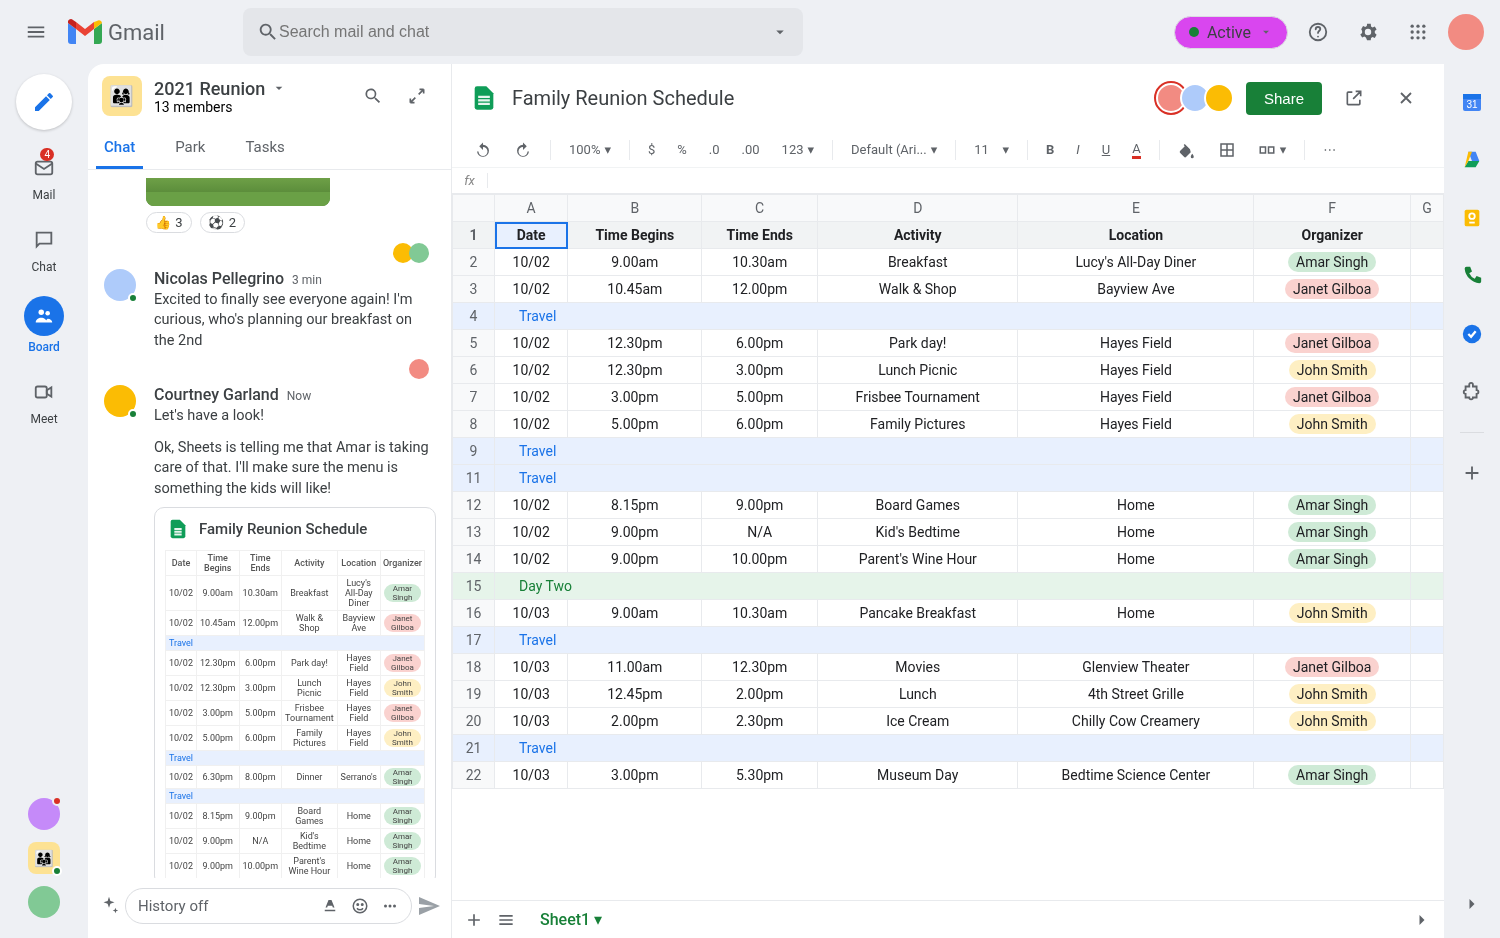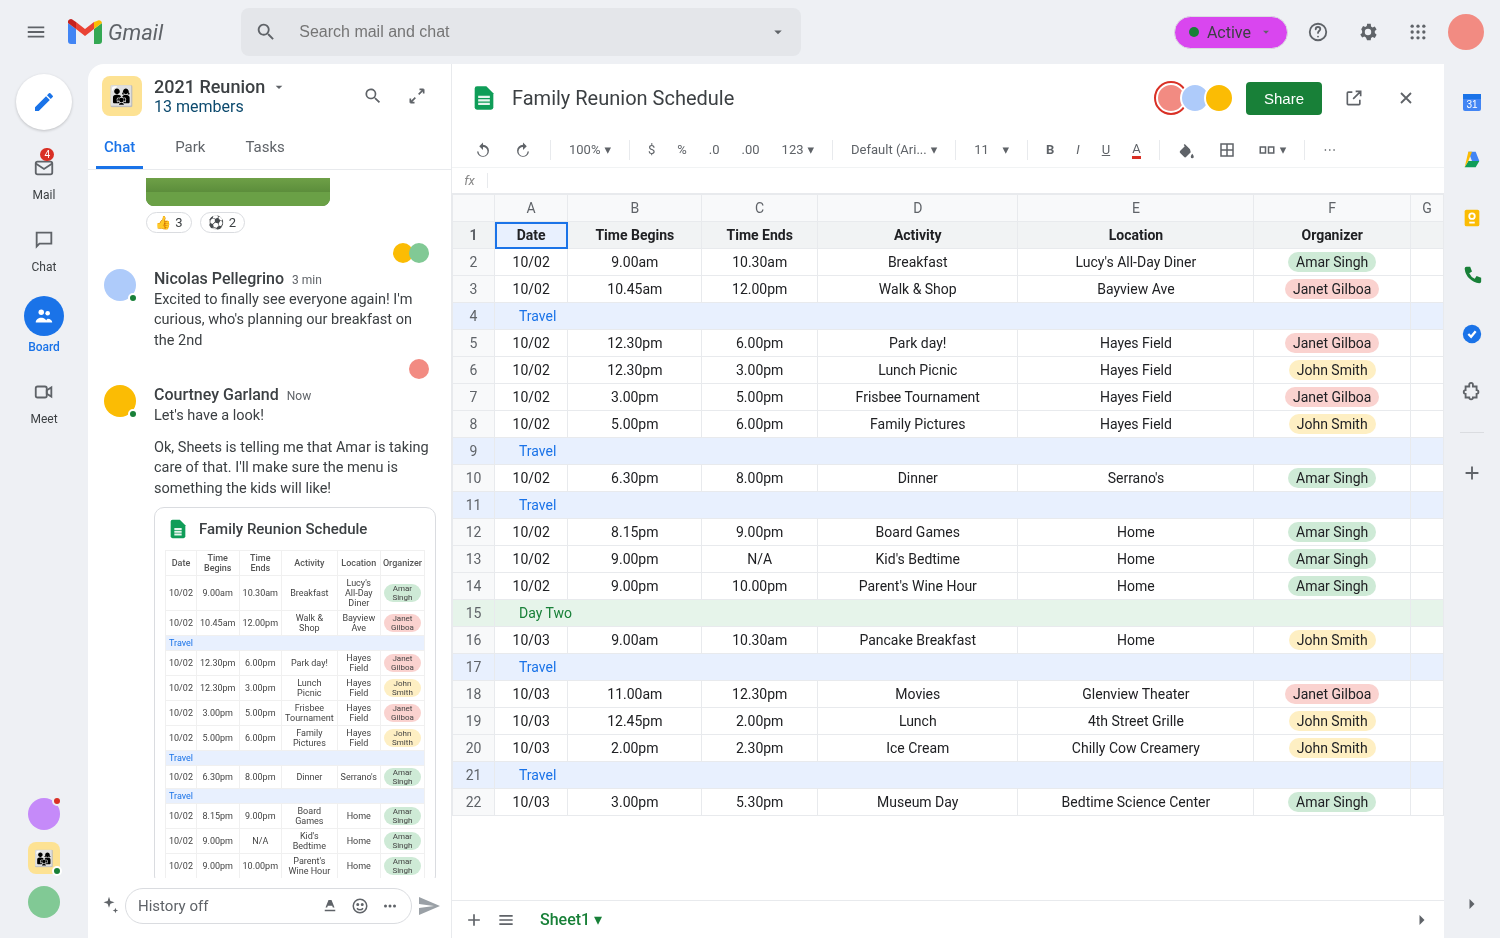--- a/index.html
+++ b/index.html
@@ -2,23 +2,23 @@
 <html><head>
 <meta charset="utf-8">
 <style>
 * { box-sizing: border-box; margin: 0; padding: 0; }
 body { font-family: "Google Sans", Roboto, Arial, sans-serif; background: #eef0f4; color: #3c4043; overflow: hidden; width: 1500px; height: 938px; }
 svg { display: block; }
 
 
 .header { display: flex; align-items: center; height: 64px; padding: 0 16px; gap: 8px; }
 .menu-btn, .icon-btn { width: 40px; height: 40px; border-radius: 50%; display: inline-flex; align-items: center; justify-content: center; cursor: pointer; color: #5f6368; }
-.logo { display: flex; align-items: center; gap: 6px; margin-left: 4px; font-style: italic; }
+.logo { display: flex; align-items: center; gap: 6px; margin-left: 4px; }
 .logo-text { font-size: 22px; color: #5f6368; }
-.search { margin-left: 70px; width: 560px; height: 48px; background: #e4e6ea; border-radius: 8px; display: flex; align-items: center; padding: 0 14px; gap: 22px; color: #5f6368; }
+.search { margin-left: 70px; width: 560px; height: 48px; background: #e4e6ea; border-radius: 8px; display: flex; align-items: center; padding: 0 14px; gap: 0; color: #5f6368; }
 .search input { flex: 1; border: none; background: transparent; font-size: 16px; color: #3c4043; outline: none; }
 .header-right { margin-left: auto; display: flex; align-items: center; gap: 10px; }
 .active-pill { display: flex; align-items: center; gap: 8px; border: 1px solid #dadce0; border-radius: 20px; padding: 6px 14px; cursor: pointer; background: #d946ef; }
 .active-dot { width: 10px; height: 10px; border-radius: 50%; background: #188038; }
 
 
 .rail { position: absolute; left: 0; top: 64px; bottom: 0; width: 88px; display: flex; flex-direction: column; align-items: center; padding-top: 10px; gap: 22px; }
 .compose-fab { width: 56px; height: 56px; border-radius: 50%; background: #fff; box-shadow: 0 1px 3px rgba(0,0,0,.2); display: flex; align-items: center; justify-content: center; color: #1a73e8; cursor: pointer; }
 .rail-item { display: flex; flex-direction: column; align-items: center; gap: 4px; cursor: pointer; width: 64px; position: relative; }
 .rail-ico { width: 32px; height: 32px; display: flex; align-items: center; justify-content: center; color: #5f6368; position: relative; }
@@ -28,21 +28,21 @@
 .rail-badge { position: absolute; top: -4px; right: 6px; background: #d93025; color: #fff; font-size: 10px; border-radius: 8px; padding: 1px 4px; }
 .rail-avatars { margin-top: auto; margin-bottom: 20px; display: flex; flex-direction: column; gap: 12px; }
 .stack-av { width: 32px; height: 32px; border-radius: 50%; position: relative; }
 
 
 .mainwrap { position: absolute; left: 88px; right: 56px; top: 64px; bottom: 0; background: #fff; border-radius: 16px 0 0 0; display: flex; overflow: hidden; }
 .chatcol { width: 364px; display: flex; flex-direction: column; border-right: 1px solid #e8eaed; }
 .chathead { display: flex; align-items: center; padding: 12px 14px; gap: 12px; }
 .spaceicon { width: 40px; height: 40px; border-radius: 8px; background: #fde293; display: flex; align-items: center; justify-content: center; font-size: 20px; }
 .spacetitle { font-size: 18px; font-weight: 500; }
-.spacesub { font-size: 16px; color: #0c4a6e; }
+.spacesub { font-size: 14px; color: #000000; }
 .chathead .right { margin-left: auto; display: flex; gap: 4px; }
 .chattabs { display: flex; border-bottom: 1px solid #e8eaed; padding: 0 8px; gap: 24px; }
 .chattab { padding: 10px 8px; font-size: 15px; color: #5f6368; cursor: pointer; border-bottom: 3px solid transparent; }
 .chattab.active { color: #1a73e8; font-weight: 500; border-bottom-color: #1a73e8; }
 .chatbody { flex: 1; overflow: hidden; padding: 8px 12px 8px 4px; }
 .smallimg { width: 184px; height: 28px; background: linear-gradient(#6ea047,#4a7b30); border-radius: 0 0 8px 8px; margin-left: 54px; margin-bottom: 6px; position: relative; overflow: hidden; }
 .smallimg::after { content:""; position:absolute; left:0; right:0; bottom:0; top:14px; background:#6aa046;}
 .reactions { margin-left: 54px; display: flex; gap: 8px; margin-bottom: 10px; }
 .react { border: 1px solid #dadce0; border-radius: 12px; padding: 2px 8px; font-size: 13px; display: flex; gap: 4px; align-items: center; cursor: pointer; }
 .msg { display: flex; gap: 18px; padding: 6px 0; }
@@ -598,30 +598,20 @@
               <td>Family Pictures</td>
               <td>Hayes Field</td>
               <td><span class="chip" style="background:#feefc3">John Smith</span></td>
               <td></td>
             </tr>
             <tr class="travel">
               <td class="rowh">9</td>
               <td class="ac" colspan="6">Travel</td>
               <td></td>
             </tr>
-            <tr>
-              <td class="rowh">10</td>
-              <td>10/02</td>
-              <td>6.30pm</td>
-              <td>8.00pm</td>
-              <td>Dinner</td>
-              <td>Serrano's</td>
-              <td><span class="chip" style="background:#ceead6">Amar Singh</span></td>
-              <td></td>
-            </tr>
             <tr class="travel">
               <td class="rowh">11</td>
               <td class="ac" colspan="6">Travel</td>
               <td></td>
             </tr>
             <tr>
               <td class="rowh">12</td>
               <td>10/02</td>
               <td>8.15pm</td>
               <td>9.00pm</td>

